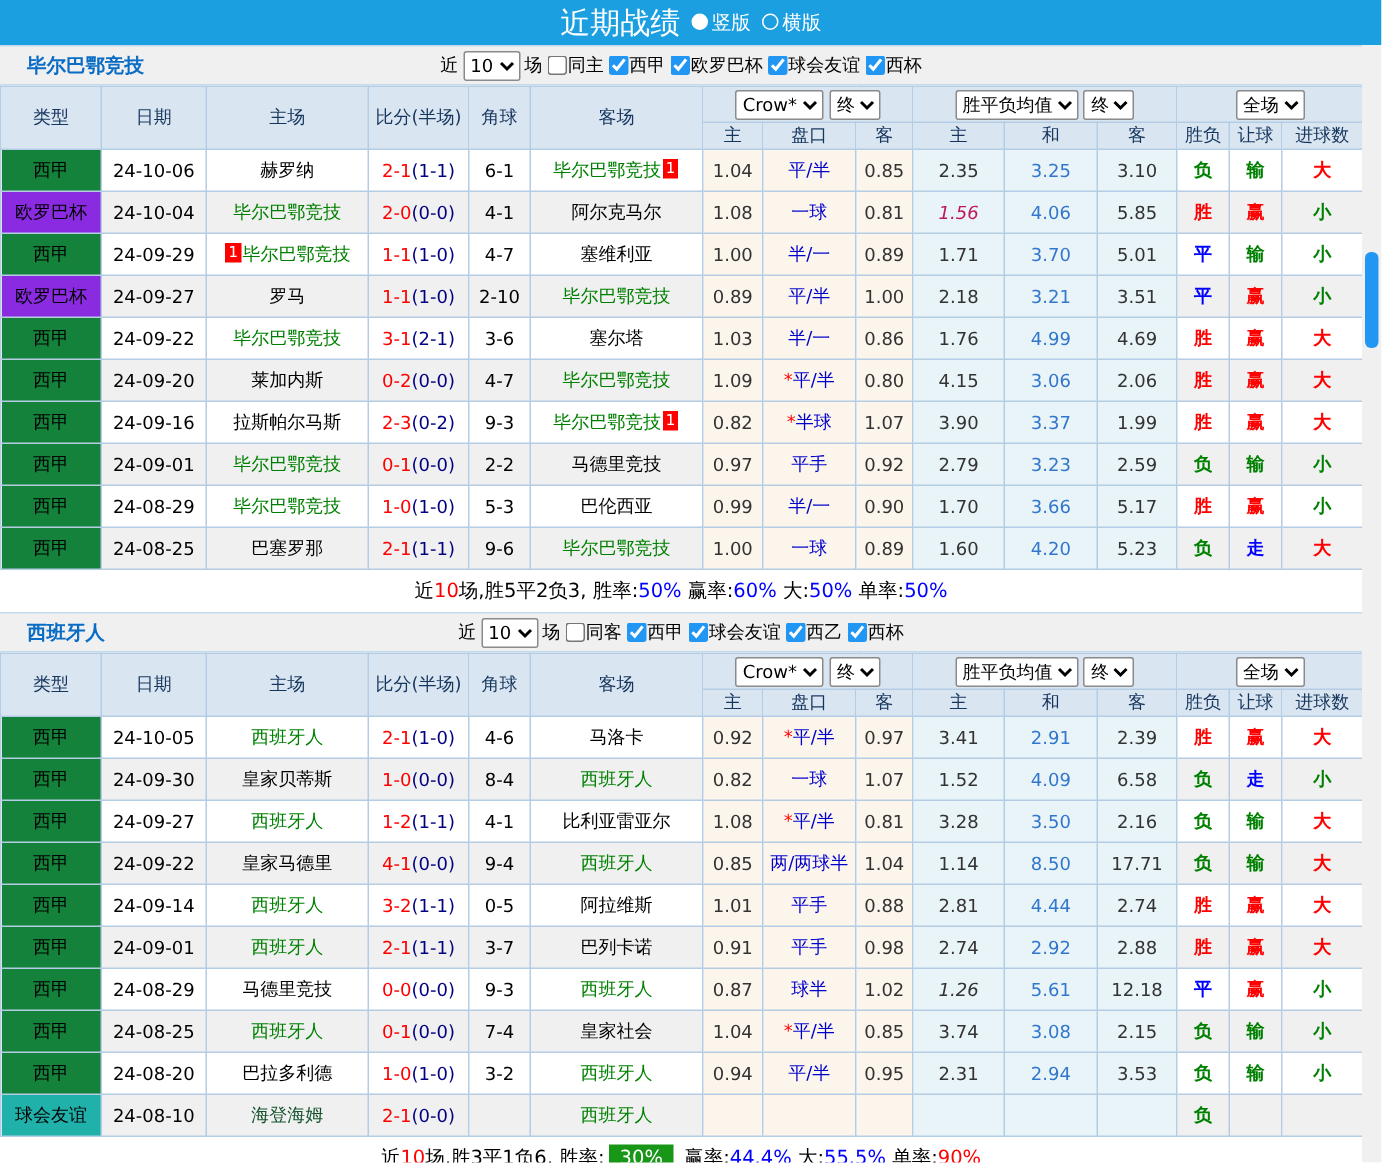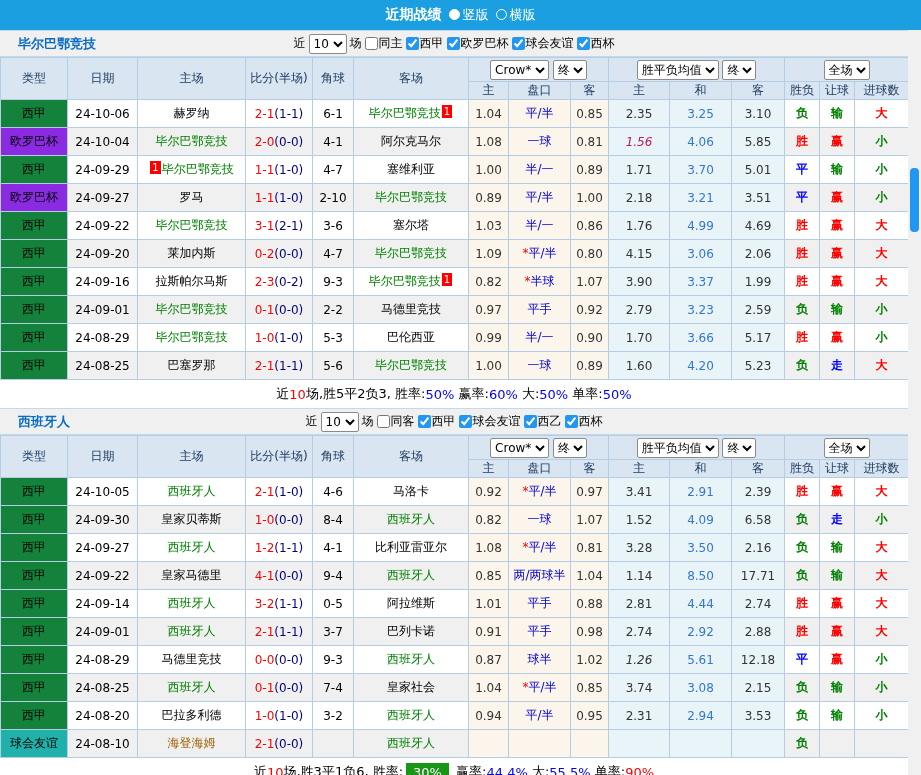--- a/index.html
+++ b/index.html
@@ -1,20 +1,20 @@
 <!DOCTYPE html>
 <html><head>
 <meta charset="utf-8">
 <style>
   *{box-sizing:border-box;margin:0;padding:0}
   html,body{width:921px;height:775px;overflow:hidden}
   body{font-family:"DejaVu Sans",sans-serif;font-size:12px;background:#fff;position:relative}
   
   .topbar{height:30px;background:#1b9fe0;display:flex;align-items:center;justify-content:center;gap:7px;color:#fff}
-  .topbar .title{font-weight:bold;font-size:14px}
+  .topbar .title{font-weight:normal;font-size:20px}
   .radio{display:inline-block;width:11px;height:11px;border:1px solid #fff;border-radius:50%;vertical-align:-1px;margin-right:3px}
   .radio.on{background:#fff}
   .radio-label{font-size:13px;cursor:pointer}
   
   .section-bar{height:27px;background:#f0f0f0;border-top:1px solid #c3d9ec;border-bottom:1px solid #c3d9ec;display:flex;align-items:center;position:relative;width:908px}
   .team-title{position:absolute;left:18px;color:#0a6cc4;font-weight:bold;font-size:13px}
   .filters{margin:0 auto;display:flex;align-items:center;gap:3px;color:#000}
   .filters label{display:flex;align-items:center;cursor:pointer}
   .filters input[type=checkbox]{width:13px;height:13px;accent-color:#2196f3;margin-right:1px}
   select{font-family:inherit;font-size:12px;height:20px;background:#fff;border:1px solid #8a8a8a;border-radius:2px}
@@ -274,21 +274,21 @@
           <td class="c-avg" style="color: rgb(51, 51, 51);">5.17</td>
           <td class="st"><span class="res" style="color: rgb(255, 0, 0);">胜</span></td>
           <td class="st"><span class="res" style="color: rgb(255, 0, 0);">赢</span></td>
           <td class="st"><span class="res" style="color: rgb(0, 128, 0);">小</span></td>
         </tr>
         <tr>
           <td class="type" style="background: rgb(21, 130, 59);">西甲</td>
           <td class="st">24-08-25</td>
           <td class="st"><span style="color: rgb(0, 0, 0);">巴塞罗那</span></td>
           <td class="st"><span style="color: rgb(255, 0, 0);">2-1</span><span style="color: rgb(0, 0, 128);">(1-1)</span></td>
-          <td class="st">5-6</td>
+          <td class="st">9-6</td>
           <td class="st"><span style="color: rgb(0, 128, 0);">毕尔巴鄂竞技</span></td>
           <td class="c-odds" style="color: rgb(51, 51, 51);">1.00</td>
           <td class="c-odds"><span style="color: rgb(0, 0, 204);">一球</span></td>
           <td class="c-odds" style="color: rgb(51, 51, 51);">0.89</td>
           <td class="c-avg" style="color: rgb(51, 51, 51);">1.60</td>
           <td class="c-avg" style="color: rgb(51, 119, 204);">4.20</td>
           <td class="c-avg" style="color: rgb(51, 51, 51);">5.23</td>
           <td class="st"><span class="res" style="color: rgb(0, 128, 0);">负</span></td>
           <td class="st"><span class="res" style="color: rgb(0, 0, 255);">走</span></td>
           <td class="st"><span class="res" style="color: rgb(255, 0, 0);">大</span></td>
@@ -527,21 +527,21 @@
           <td class="c-avg" style="color: rgb(51, 51, 51);">2.31</td>
           <td class="c-avg" style="color: rgb(51, 119, 204);">2.94</td>
           <td class="c-avg" style="color: rgb(51, 51, 51);">3.53</td>
           <td class="st"><span class="res" style="color: rgb(0, 128, 0);">负</span></td>
           <td class="st"><span class="res" style="color: rgb(0, 128, 0);">输</span></td>
           <td class="st"><span class="res" style="color: rgb(0, 128, 0);">小</span></td>
         </tr>
         <tr>
           <td class="type" style="background: rgb(32, 178, 170);">球会友谊</td>
           <td class="st">24-08-10</td>
-          <td class="st"><span style="color: #a16207;">海登海姆</span></td>
+          <td class="st"><span style="color: #14532d;">海登海姆</span></td>
           <td class="st"><span style="color: rgb(255, 0, 0);">2-1</span><span style="color: rgb(0, 0, 128);">(0-0)</span></td>
           <td class="st"></td>
           <td class="st"><span style="color: rgb(0, 128, 0);">西班牙人</span></td>
           <td class="c-odds" style="color: rgb(51, 51, 51);"></td>
           <td class="c-odds"><span style="color: rgb(0, 0, 204);"></span></td>
           <td class="c-odds" style="color: rgb(51, 51, 51);"></td>
           <td class="c-avg" style="color: rgb(51, 51, 51);"></td>
           <td class="c-avg" style="color: rgb(51, 119, 204);"></td>
           <td class="c-avg" style="color: rgb(51, 51, 51);"></td>
           <td class="st"><span class="res" style="color: rgb(0, 128, 0);">负</span></td>

